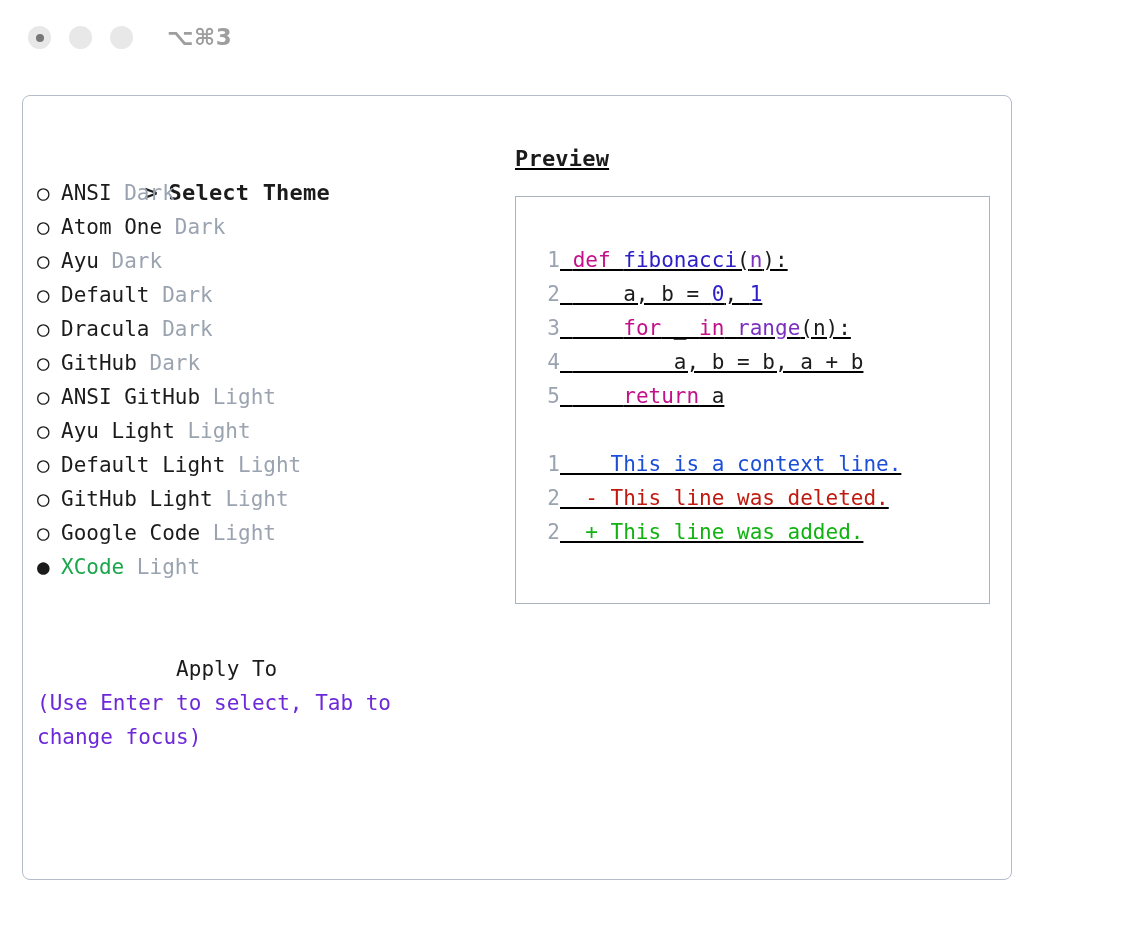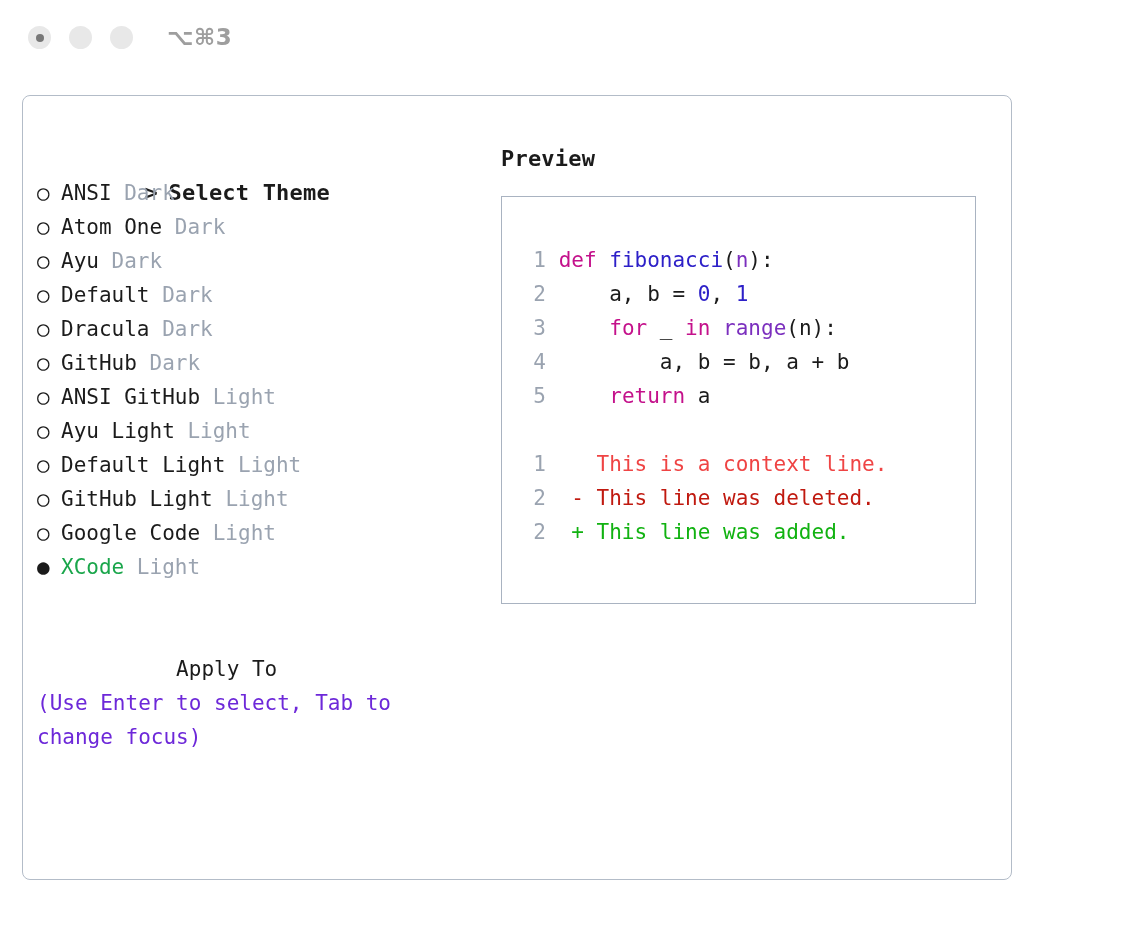--- a/index.html
+++ b/index.html
@@ -132,23 +132,24 @@
     margin-top: 34px;
     font-size: 21px;
     line-height: 34px;
     color: #6d28d9;
     width: 420px;
   }
 
   
   #right-col {
     position: absolute;
-    left: 478px;
+    left: 492px;
     top: 46px;
     width: 495px;
+    text-decoration: underline;
   }
   #preview-title {
     font-size: 22px;
     font-weight: 700;
     color: #1b1b1b;
     height: 34px;
     line-height: 34px;
     letter-spacing: 0.2px;
   }
   #code-box {
@@ -173,21 +174,21 @@
     text-align: right;
     color: #9aa3b0;
   }
   .kw  { color: #c4118b; }
   .fn  { color: #2d20c8; }
   .bi  { color: #7b2fbe; }
   .num { color: #2d20c8; }
   .var { color: #1b1b1b; }
   .punct { color: #1b1b1b; }
   .blank-line { height: 34px; }
-  .diff-ctx { color: #ef4444; }
+  .diff-ctx { color: #1d4ed8; }
   .diff-del { color: #c0190f; text-align: right; }
   .diff-add { color: #11b211; margin-top: 29px; }
 </style>
 </head>
 <body>
 
 <div id="window">
 
   <div id="titlebar">
     <div class="traffic-lights">

